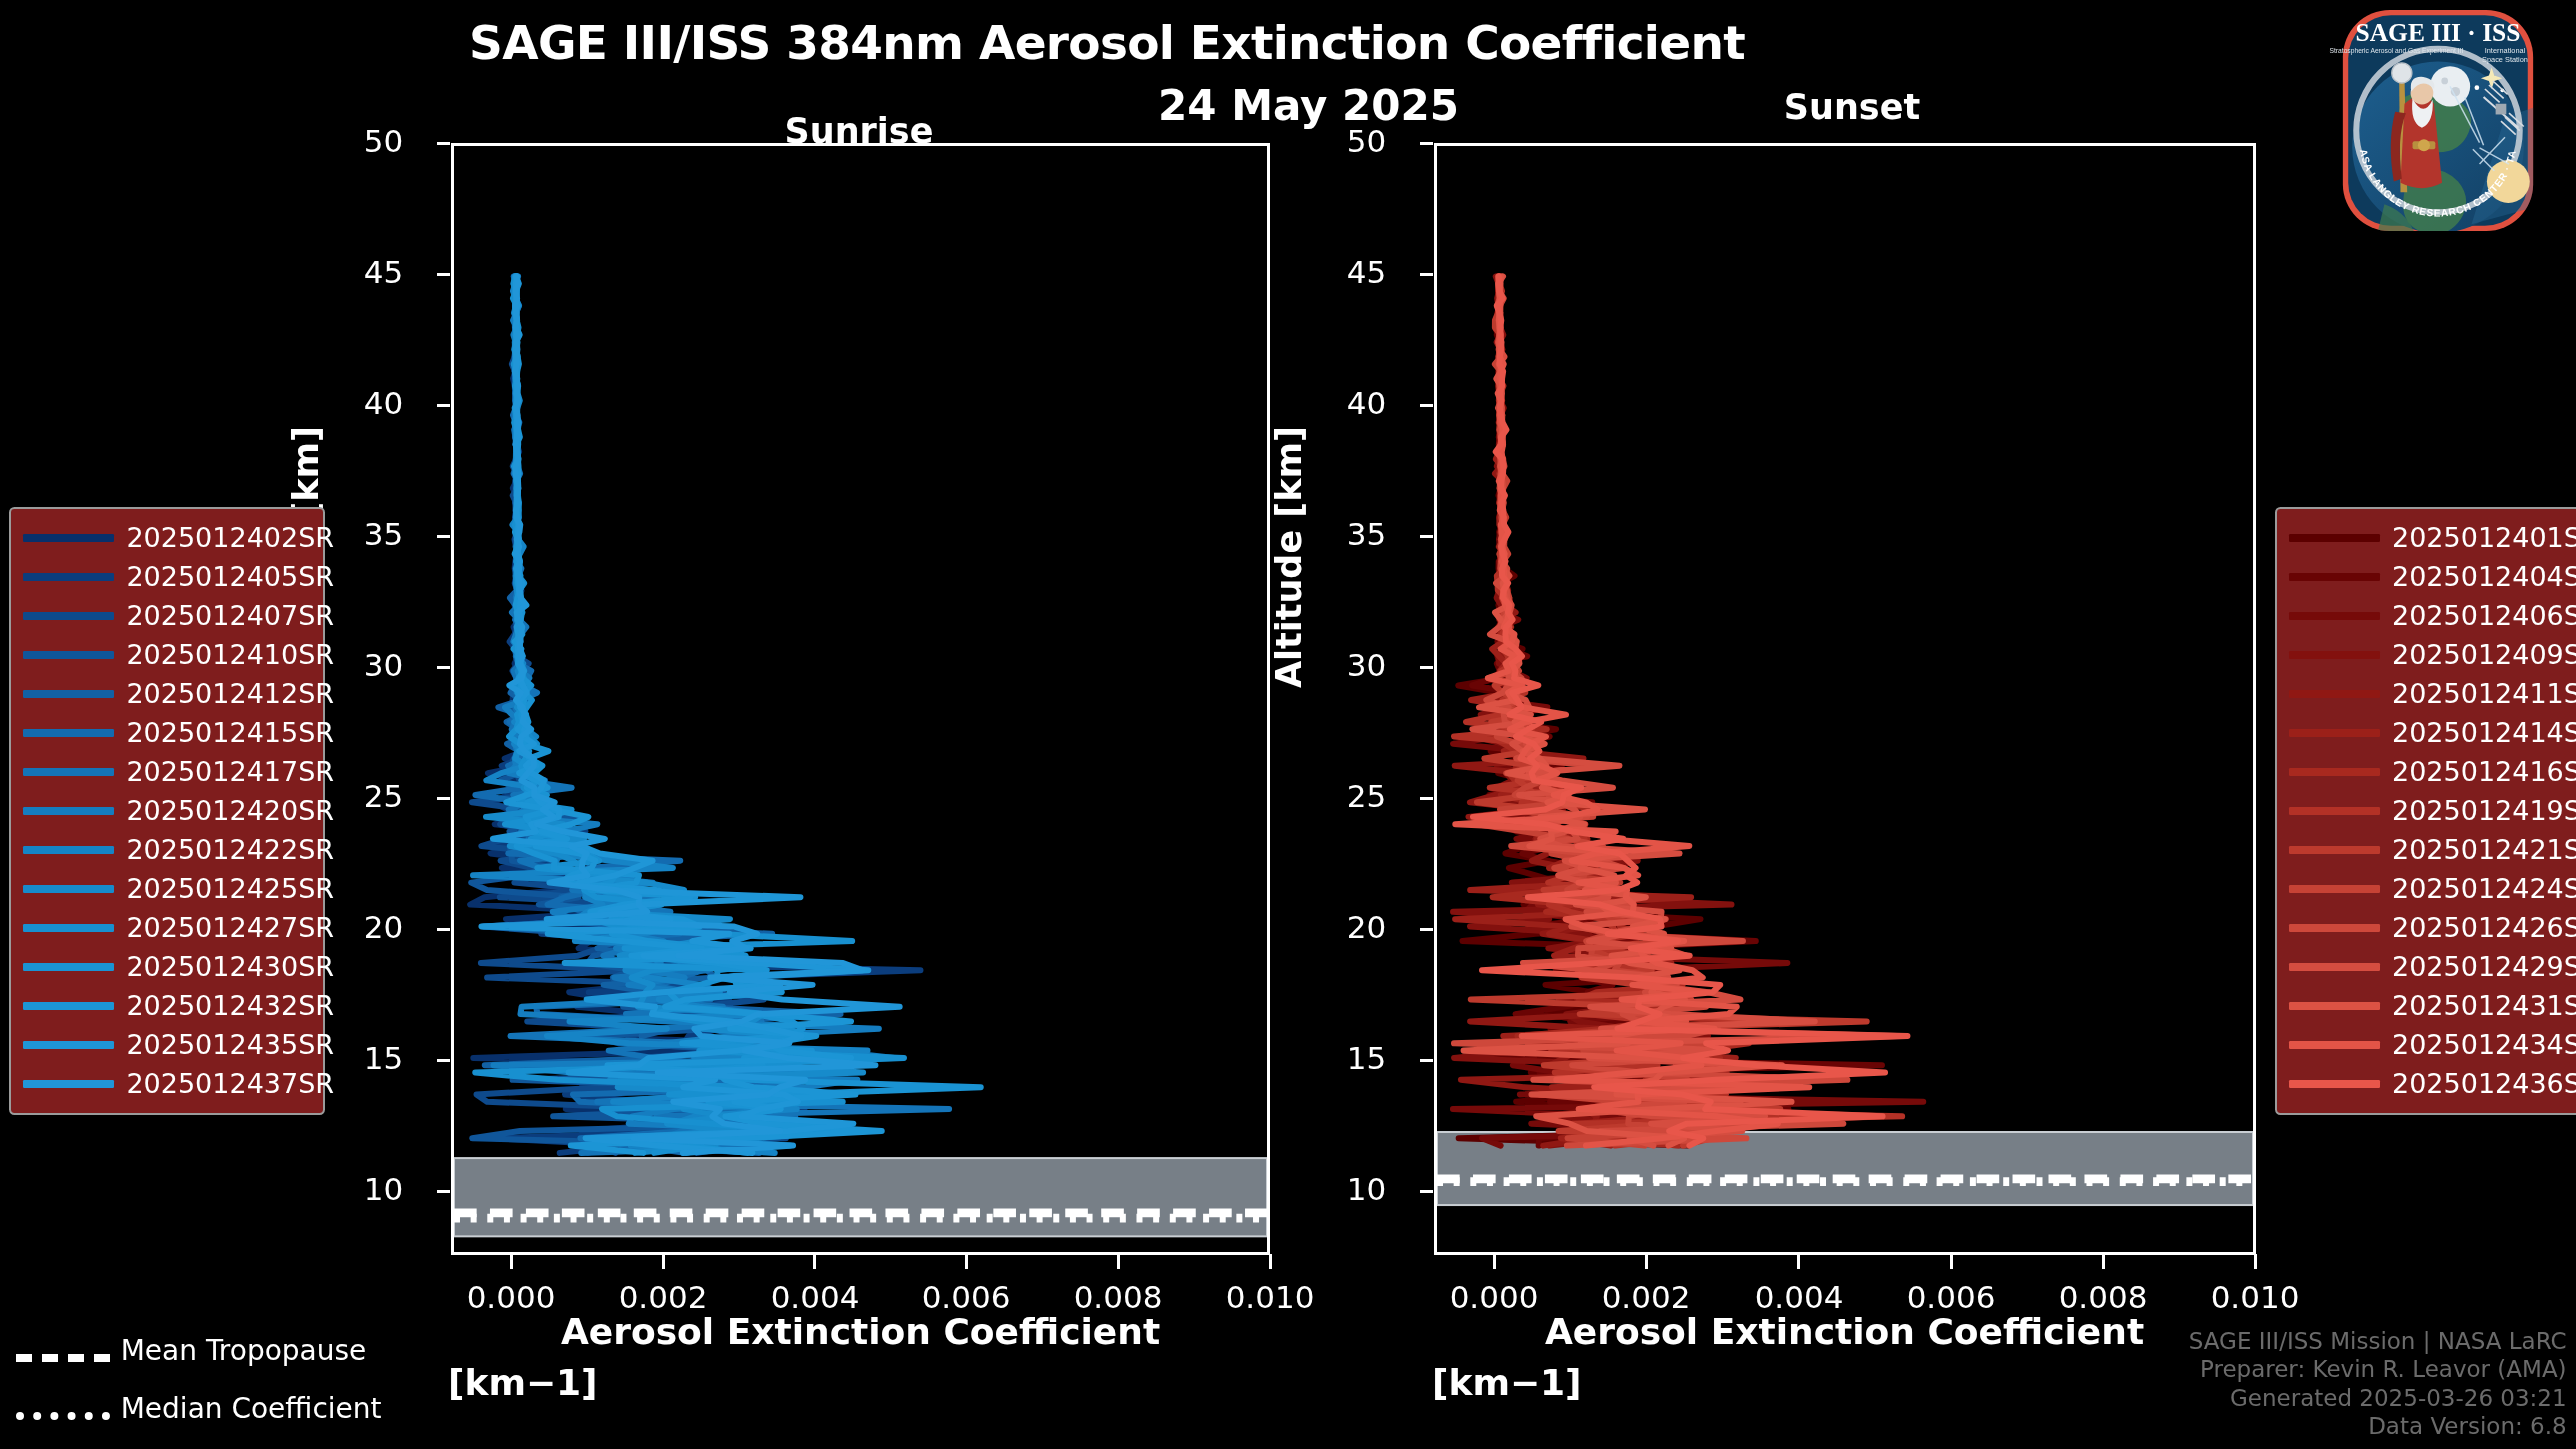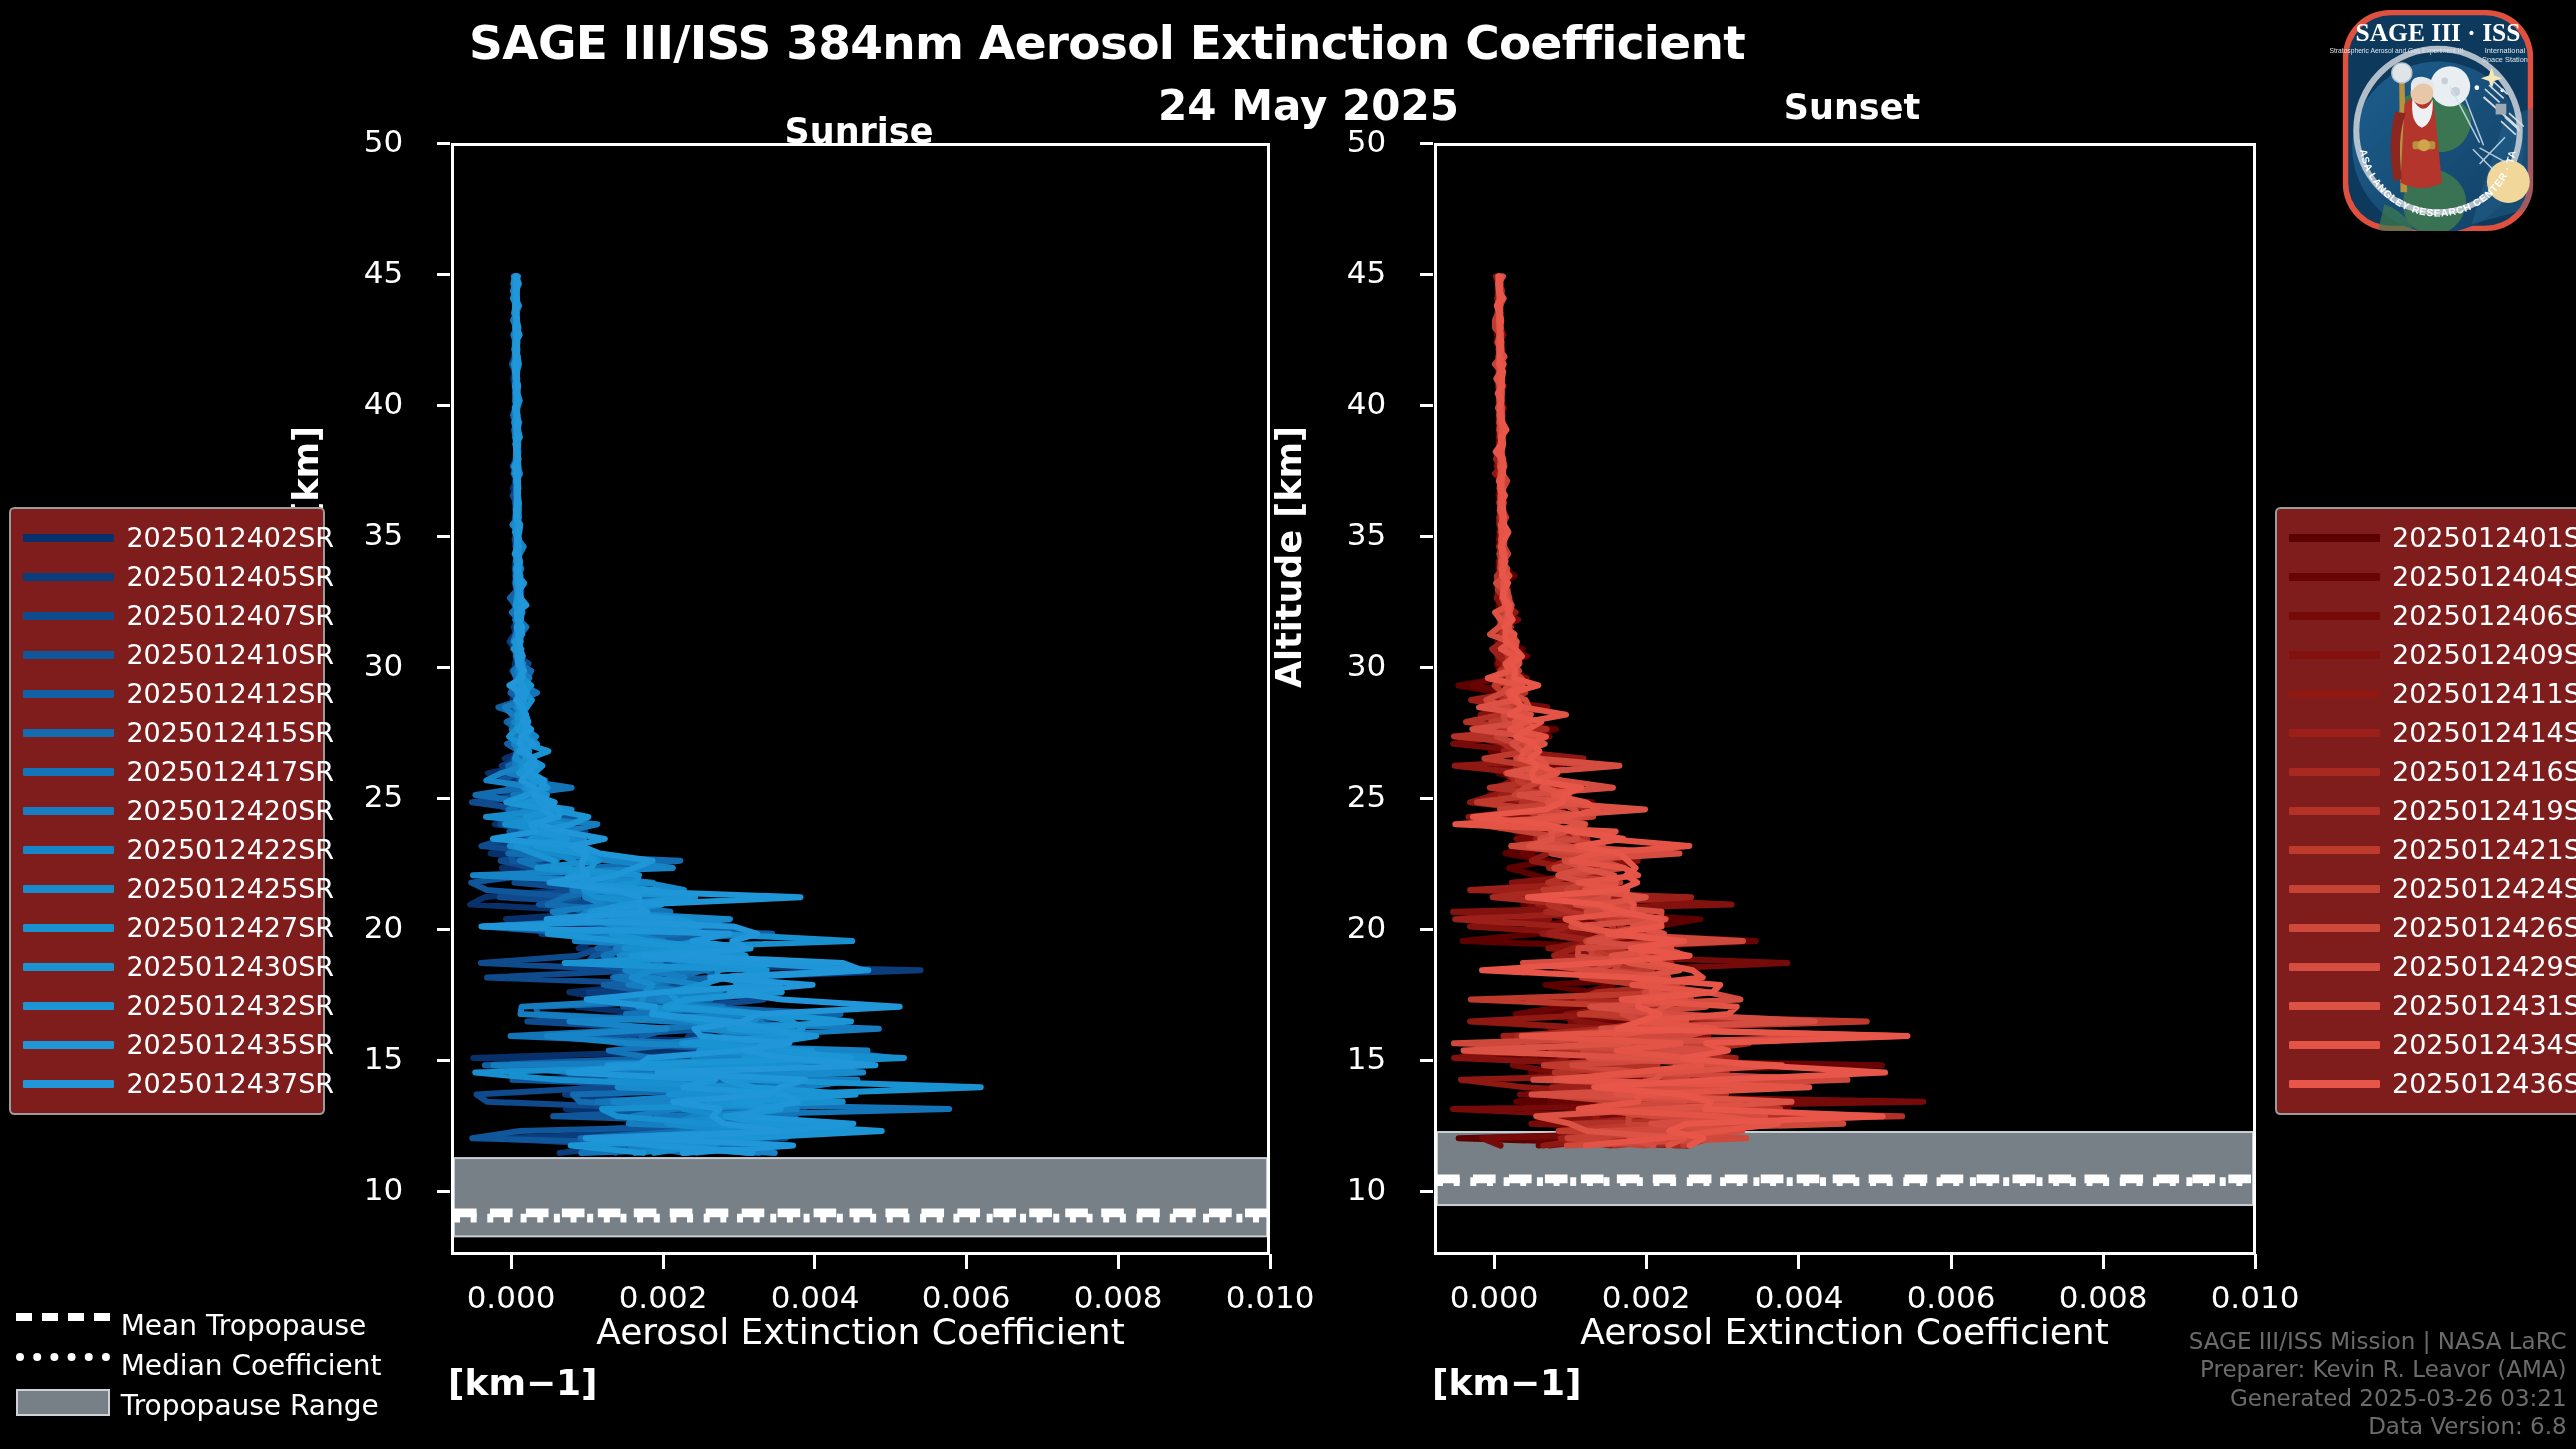--- a/index.html
+++ b/index.html
@@ -22,36 +22,36 @@
   #plot-sunset{left:1434px;width:822px;}
   .plot svg{position:absolute;left:0;top:0;width:100%;height:100%;}
 
   
   .ytick{position:absolute;font-size:31px;text-align:center;width:101px;}
   .xtick{position:absolute;font-size:31px;text-align:center;width:174px;}
   .tickmark{position:absolute;background:#fff;}
   .ylab{position:absolute;font-size:35px;font-weight:bold;
         transform-origin:center center;transform:rotate(-90deg);
         width:349px;text-align:center;}
-  .xlab{position:absolute;font-size:36px;font-weight:normal;text-align:center;width:825px;}
+  .xlab{position:absolute;font-size:36px;font-weight:bold;text-align:center;width:825px;}
   .xunit{position:absolute;font-size:36px;font-weight:bold;text-align:left;width:825px;}
 
   
   .legend{position:absolute;border:2px solid #9b9b9b;border-radius:5.4px;
           background:#7f1d1d;padding:9.4px 12px;}
   #legend-sunrise{left:9.4px;top:507px;width:288px;}
   #legend-sunset{left:2275px;top:507px;width:288px;}
   .legrow{display:flex;align-items:center;height:39px;}
   .legline{width:91px;height:7.4px;flex:0 0 91px;border-radius:1.3px;}
   .legtxt{font-size:27px;margin-left:12px;white-space:nowrap;}
   #legend-sunset .legrow{justify-content:flex-start;}
 
   
   #tropo-legend{position:absolute;left:16px;top:1309px;width:349px;}
-  .trow{display:flex;align-items:flex-start;height:40px;}
+  .trow{display:flex;align-items:flex-end;height:40px;margin-top:18px;}
   .tkey{width:94px;flex:0 0 94px;height:17.4px;position:relative;}
   .ttxt{font-size:28px;margin-left:10.7px;white-space:nowrap;}
   .dashkey{height:0;border-top:8px dashed #fff;width:94px;margin-top:4px;}
   .dotkey{height:0;border-top:8px dotted #fff;width:94px;margin-top:4px;}
   .boxkey{width:94px;height:27px;background:#777f87;border:2px solid #cfd3d7;box-sizing:border-box;}
 
   
   #credits{position:absolute;right:9.4px;bottom:9.4px;text-align:right;
            font-size:23px;color:#6b6b6b;line-height:1.22;}
 

